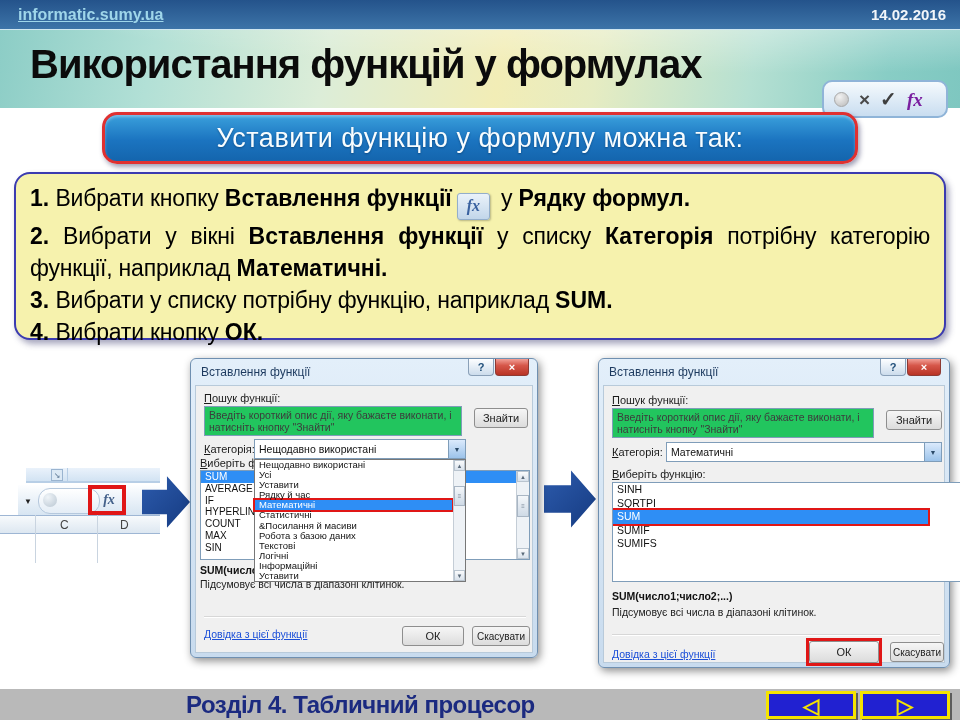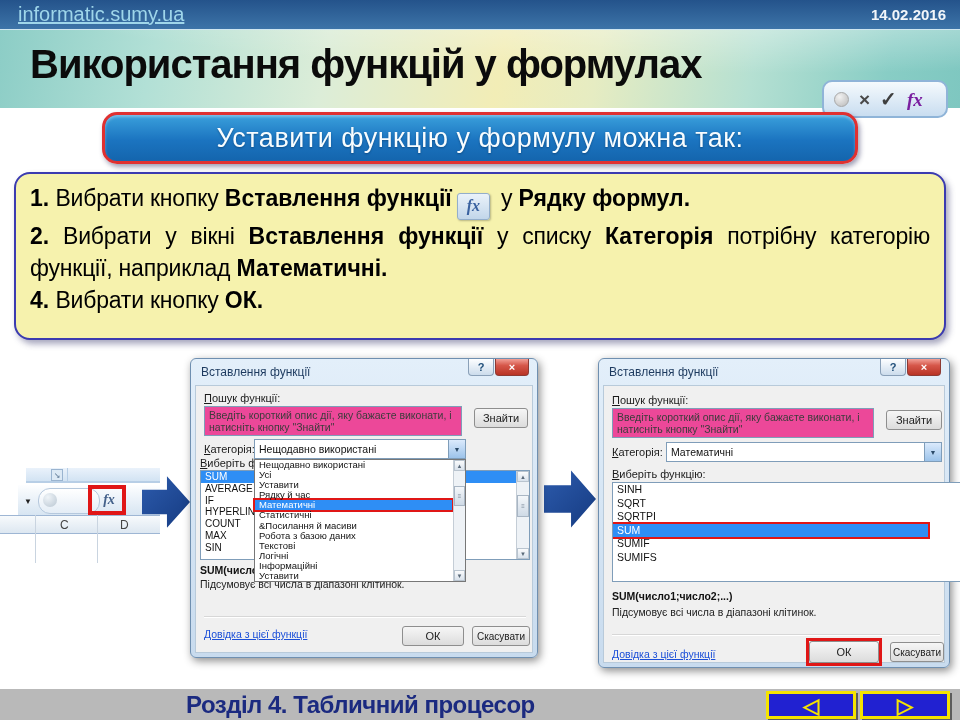--- a/index.html
+++ b/index.html
@@ -3,21 +3,21 @@
 <meta charset="utf-8">
 <style>
   html,body{margin:0;padding:0;}
   body{font-family:"Liberation Sans",sans-serif;}
   .slide{position:relative;width:960px;height:720px;overflow:hidden;background:#ffffff;}
 
   
   .topbar{position:absolute;left:0;top:0;width:960px;height:30px;
     background:linear-gradient(to bottom,#24538b,#3d74a8);
     border-bottom:1px solid #cfe6ef;display:flex;align-items:center;justify-content:space-between;box-sizing:border-box;padding:0 14px 0 18px;}
-  .site{color:#9fd6ea;font-weight:normal;font-size:20px;text-decoration:underline;cursor:pointer;}
+  .site{color:#9fd6ea;font-weight:bold;font-size:16px;text-decoration:underline;cursor:pointer;}
   .date{color:#f2f6fa;font-weight:bold;font-size:15px;}
 
   
   .header{position:absolute;left:0;top:30px;width:960px;height:78px;
     background:
       radial-gradient(130% 160% at 80% -40%,rgba(255,255,255,.55),rgba(255,255,255,0) 60%),
       linear-gradient(100deg,#8ccdc6 0%,#b2e0d6 16%,#dcedd8 34%,#f2edb6 52%,#e6ecc2 62%,#b5e0d2 78%,#88cdc5 92%,#7ec7c0 100%);}
   .title{position:absolute;left:30px;top:12px;font-size:40px;font-weight:bold;color:#0b0b0b;letter-spacing:-1px;white-space:nowrap;}
   .fbar{position:absolute;left:822px;top:50px;width:126px;height:38px;border:2px solid #8fb4d8;border-radius:10px;
     background:linear-gradient(#f5fafd,#c9ddf0);box-sizing:border-box;display:flex;align-items:center;gap:10px;padding:0 10px;}
@@ -83,21 +83,21 @@
   .dlg-help{width:26px;height:17px;border:1px solid #8aa0b8;border-top:none;border-radius:0 0 4px 4px;
     background:linear-gradient(#fdfeff,#ccdcec);color:#1f4e79;font-size:11px;font-weight:bold;
     display:flex;align-items:center;justify-content:center;box-sizing:border-box;cursor:pointer;}
   .dlg-close{width:34px;height:17px;border:1px solid #8e3a33;border-top:none;border-radius:0 0 4px 4px;
     background:linear-gradient(#f2a097,#d6574a 40%,#b83325);color:#fff;font-size:11px;font-weight:bold;
     display:flex;align-items:center;justify-content:center;box-sizing:border-box;cursor:pointer;}
   .dlg-client{position:absolute;left:4px;right:4px;bottom:4px;top:26px;background:#f0f0f0;
     border:1px solid #b8cada;box-sizing:border-box;}
   .lbl{position:absolute;font-size:11px;color:#1a1a1a;}
   .mn::first-letter{text-decoration:underline;}
-  .searchbox{position:absolute;background:#ec4899;border:1px solid #7f9db9;font-size:10.5px;color:#3c3c3c;
+  .searchbox{position:absolute;background:#22c55e;border:1px solid #7f9db9;font-size:10.5px;color:#3c3c3c;
     padding:2px 4px;box-sizing:border-box;line-height:12px;cursor:text;}
   .btn{position:absolute;border:1px solid #8e8e8e;border-radius:3px;background:linear-gradient(#f6f6f6,#dcdcdc);
     font-size:11px;color:#222;display:flex;align-items:center;justify-content:center;box-sizing:border-box;cursor:pointer;}
   .combo{position:absolute;background:#fff;border:1px solid #7f9db9;box-sizing:border-box;cursor:pointer;}
   .combo-text{position:absolute;left:4px;top:3px;font-size:10.5px;color:#111;white-space:nowrap;}
   .combo-arrow{position:absolute;right:0;top:0;bottom:0;width:16px;border-left:1px solid #7f9db9;
     background:linear-gradient(#dbeafc,#9cc3ea);color:#2b4a68;font-size:7px;display:flex;align-items:center;justify-content:center;}
   .funclist{position:absolute;background:#fff;border:1px solid #7f9db9;box-sizing:border-box;overflow:hidden;}
   .frow{padding-left:4px;white-space:nowrap;color:#111;cursor:default;}
   .frow.sel{background:#2e8ef5;color:#fff;}
@@ -187,20 +187,21 @@
 
   <div class="banner">
     <span>Уставити функцію у формулу можна так:</span>
   </div>
 
   <div class="ibox">
     <div><b>1.</b><span> Вибрати кнопку </span><b>Вставлення функції</b><span class="fxbtn">
           <i>fx</i>
         </span><span> у </span><b>Рядку формул.</b></div>
     <div><b>2.</b><span> Вибрати у вікні </span><b>Вставлення функції</b><span> у списку </span><b>Категорія</b><span> потрібну категорію функції, наприклад </span><b>Математичні.</b></div>
+    <div><b>3.</b><span> Вибрати у списку потрібну функцію, наприклад </span><b>SUM</b><b>.</b></div>
     <div><b>4.</b><span> Вибрати кнопку </span><b>ОК</b><b>.</b></div>
   </div>
 
   <div class="snippet">
     <div class="ribbonstrip"></div>
     <div class="launcher">↘</div>
     <div class="ribbonsep"></div>
     <div class="fbrow"></div>
     <div class="nbarrow">▼</div>
     <div class="namebox">
@@ -292,21 +293,20 @@
       <div class="searchbox">Введіть короткий опис дії, яку бажаєте виконати, і натисніть кнопку "Знайти"</div>
       <div class="btn find-btn">Знайти</div>
       <div class="lbl mn c-lbl">Категорія:</div>
       <div class="combo">
         <span class="combo-text">Математичні</span>
         <span class="combo-arrow">▼</span>
       </div>
       <div class="lbl mn sel-lbl">Виберіть функцію:</div>
       <div class="funclist">
         <div class="frow">SINH</div>
-        <div class="frow">SQRT</div>
         <div class="frow">SQRTPI</div>
         <div class="frow sel">SUM</div>
         <div class="frow">SUMIF</div>
         <div class="frow">SUMIFS</div>
         <div class="vscroll">
           <div class="sarrow up">▲</div>
           <div class="sthumb rl-thumb">≡</div>
           <div class="sarrow down">▼</div>
         </div>
       </div>

